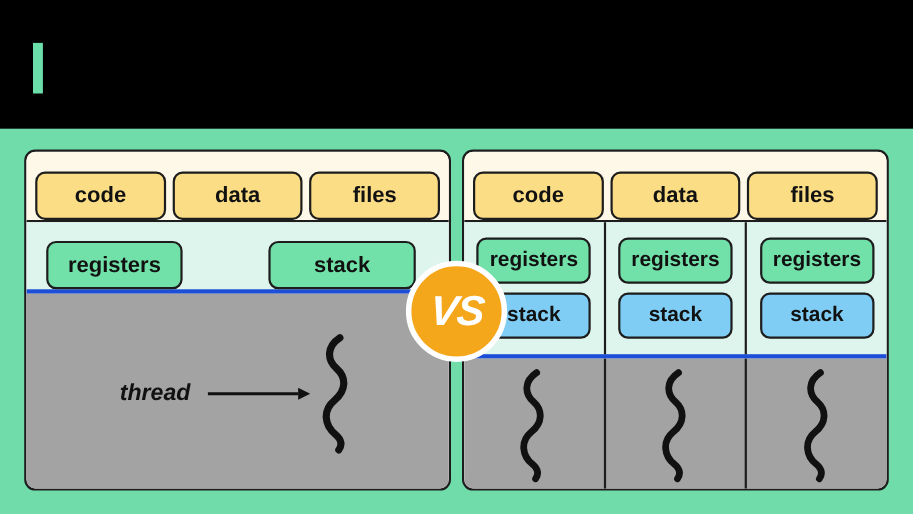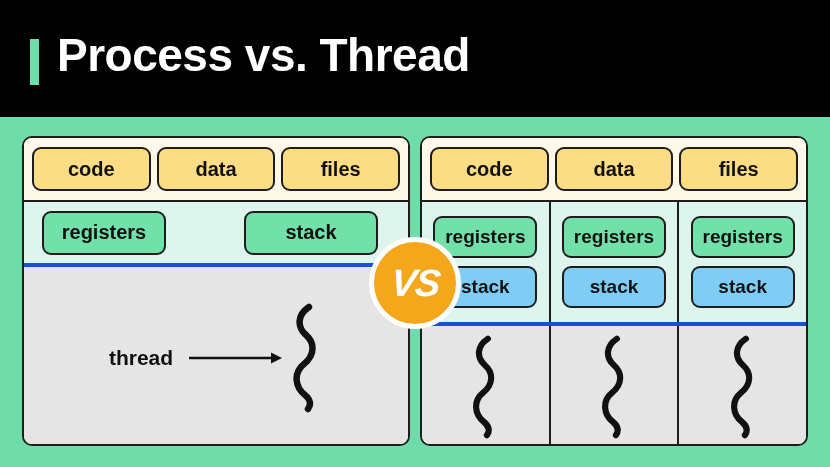--- a/index.html
+++ b/index.html
@@ -84,40 +84,41 @@
   .row-resources {
     top: 0;
     background: #FDF8E7;
     border-bottom: 2px solid #1d1d1d;
   }
   .row-exec {
     background: #DDF5EC;
     border-bottom: 4px solid #1d4ed8;
   }
   .row-threads {
-    background: #e5e5e5;
+    background: #a3a3a3;
+    font-style: italic;
   }
 
   
   #process-card .row-resources { height: 64px; }
   #process-card .row-exec { top: 64px; height: 65px; }
   #process-card .row-threads { top: 129px; bottom: 0; height: 181px; }
 
   
   #thread-card .row-resources { height: 64px; }
   #thread-card .row-exec { top: 64px; height: 124px; }
   #thread-card .row-threads { top: 188px; bottom: 0; height: 122px; }
 
   
   .chip-strip {
     position: absolute;
     left: 0; top: 0;
     width: 100%; height: 100%;
     display: flex;
-    align-items: center;
+    align-items: flex-end;
     justify-content: space-around;
     padding: 0 8px;
     box-sizing: border-box;
     gap: 6px;
   }
   .chip {
     border: 2px solid #1d1d1d;
     border-radius: 9px;
     font-size: 20px;
     font-weight: 700;
@@ -234,21 +235,20 @@
     transform: skewX(-6deg);
   }
 </style>
 </head>
 <body>
 
 <div id="root">
 
   <div id="header">
     <div id="title-accent"></div>
-    <div id="page-title">Process vs. Thread</div>
   </div>
 
   <div id="stage">
 
     <div id="process-card" class="card">
 
       <div class="row row-resources">
         <div class="chip-strip">
           <div class="chip chip-resource">code</div>
           <div class="chip chip-resource">data</div>

